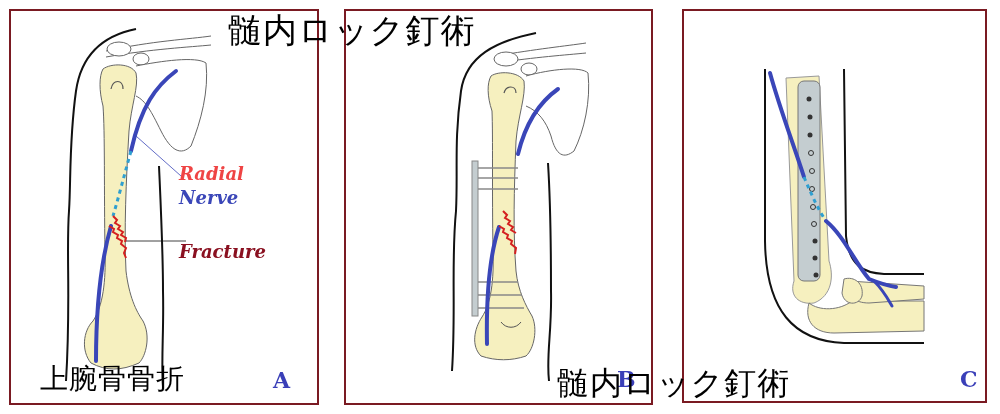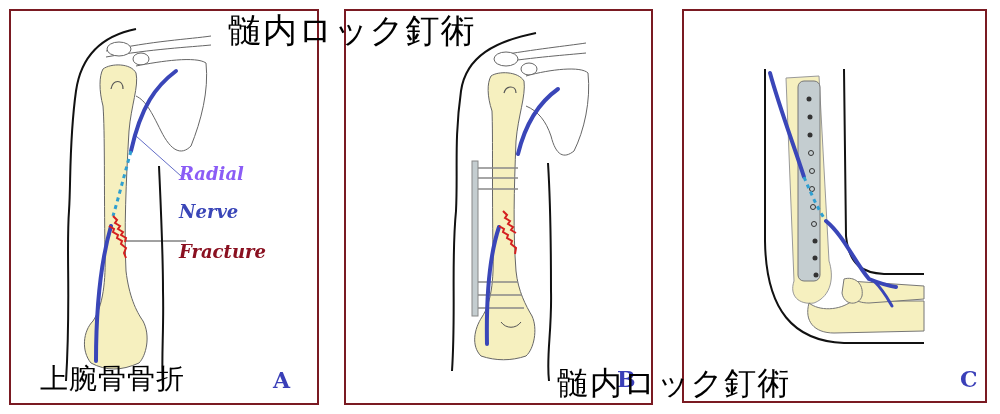--- a/index.html
+++ b/index.html
@@ -40,22 +40,22 @@
     <path d="M120,140 C113,165 108,185 102,205" fill="none" stroke="#2f9fd0" stroke-width="3" stroke-dasharray="4,4"></path>
 
     <path d="M100,215 C90,250 85,300 85,350" fill="none" stroke="#3a46b8" stroke-width="4" stroke-linecap="round"></path>
 
     <path d="M102,205 l4,4 l-2,3 l5,3 l-2,3 l5,3 l-2,3 l5,3 l-1,4" fill="none" stroke="#d42020" stroke-width="2"></path>
     <path d="M98,215 l5,3 l-1,3 l5,3 l-1,3 l5,3 l-1,3 l5,4 l-2,5 l2,5" fill="none" stroke="#d42020" stroke-width="2"></path>
 
     <path d="M125,125 L170,165" stroke="#3a46b8" stroke-width="0.8" fill="none"></path>
     <path d="M115,230 L175,230" stroke="#111" stroke-width="0.8" fill="none"></path>
   </svg>
-  <div class="label" style="left:168px;top:152px;color:#8b5cf6;">Radial</div>
-  <div class="label" style="left:168px;top:176px;color:#3a46b8;margin-top:14px;">Nerve</div>
+  <div class="label" style="left:168px;top:152px;color:#ef4444;">Radial</div>
+  <div class="label" style="left:168px;top:176px;color:#3a46b8;">Nerve</div>
   <div class="label" style="left:168px;top:230px;color:#8a1020;text-align:center;">Fracture</div>
   <div class="panel-letter" style="left:262px;top:356px;">A</div>
 </div>
 
 <div class="panel" id="panel-b">
   <svg width="309" height="396" viewBox="0 0 309 396">
     <path d="M190,22 C150,30 120,45 115,80 C108,130 112,160 110,200 C105,250 110,300 106,360" fill="none" stroke="#111" stroke-width="2"></path>
     <path d="M202,152 C205,200 205,240 205,280 C206,320 200,345 203,370" fill="none" stroke="#111" stroke-width="2"></path>
     <path d="M150,45 C190,38 220,35 240,32 M150,52 C190,46 220,44 240,42" fill="none" stroke="#666" stroke-width="1"></path>
     <ellipse cx="160" cy="48" rx="12" ry="7" fill="#fff" stroke="#666" stroke-width="1"></ellipse>

